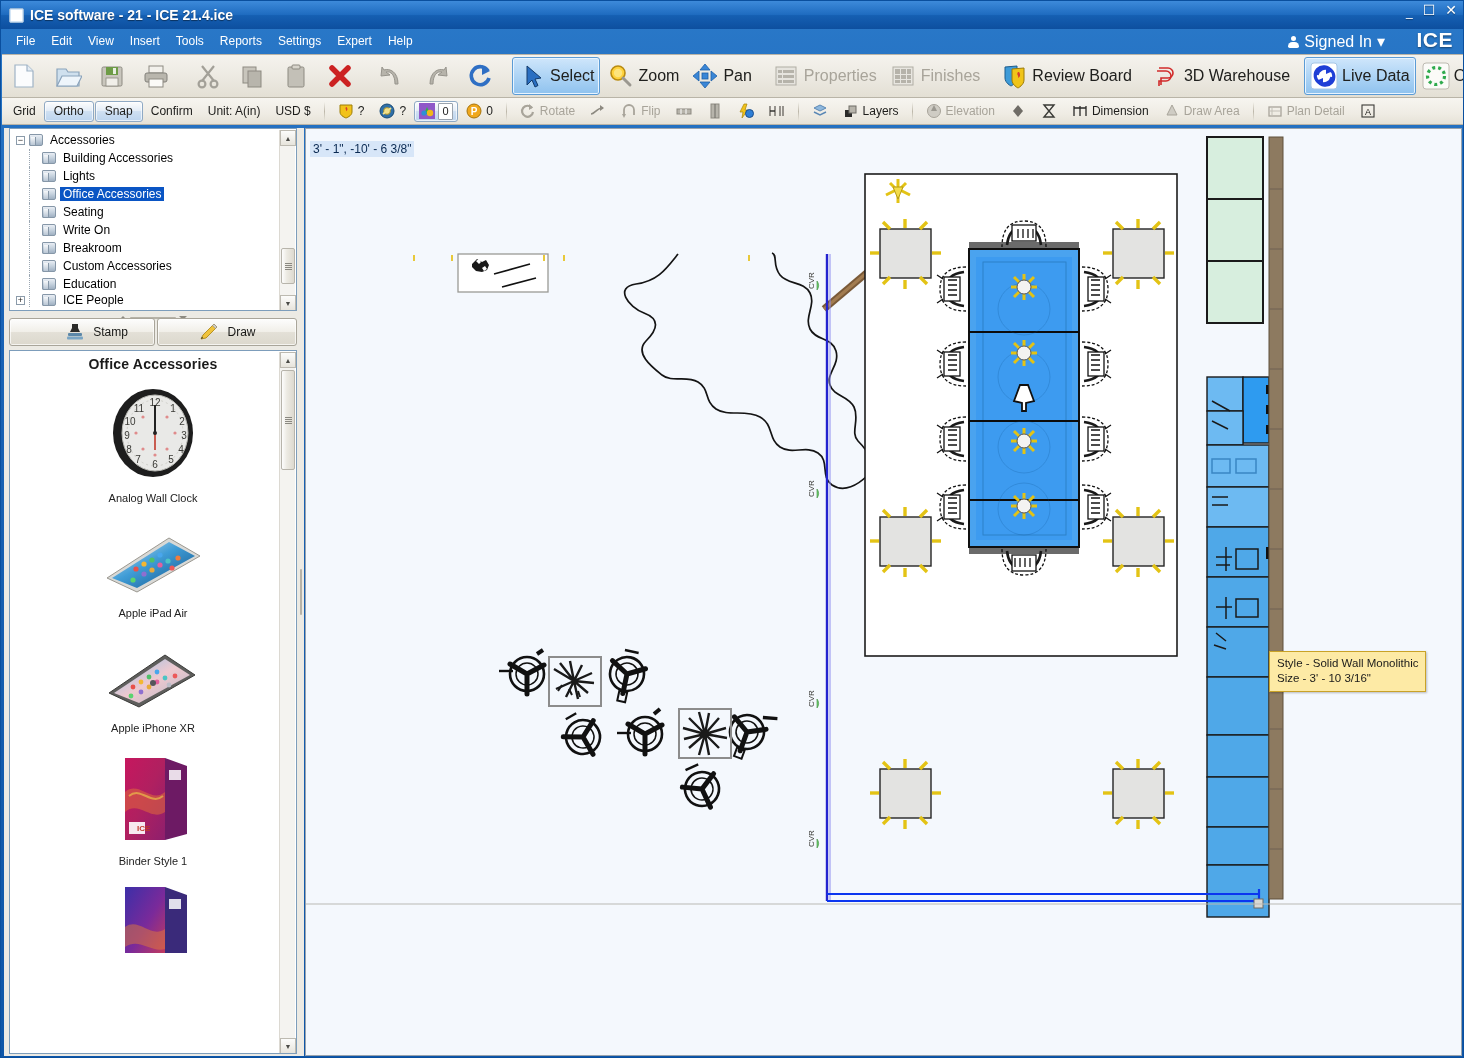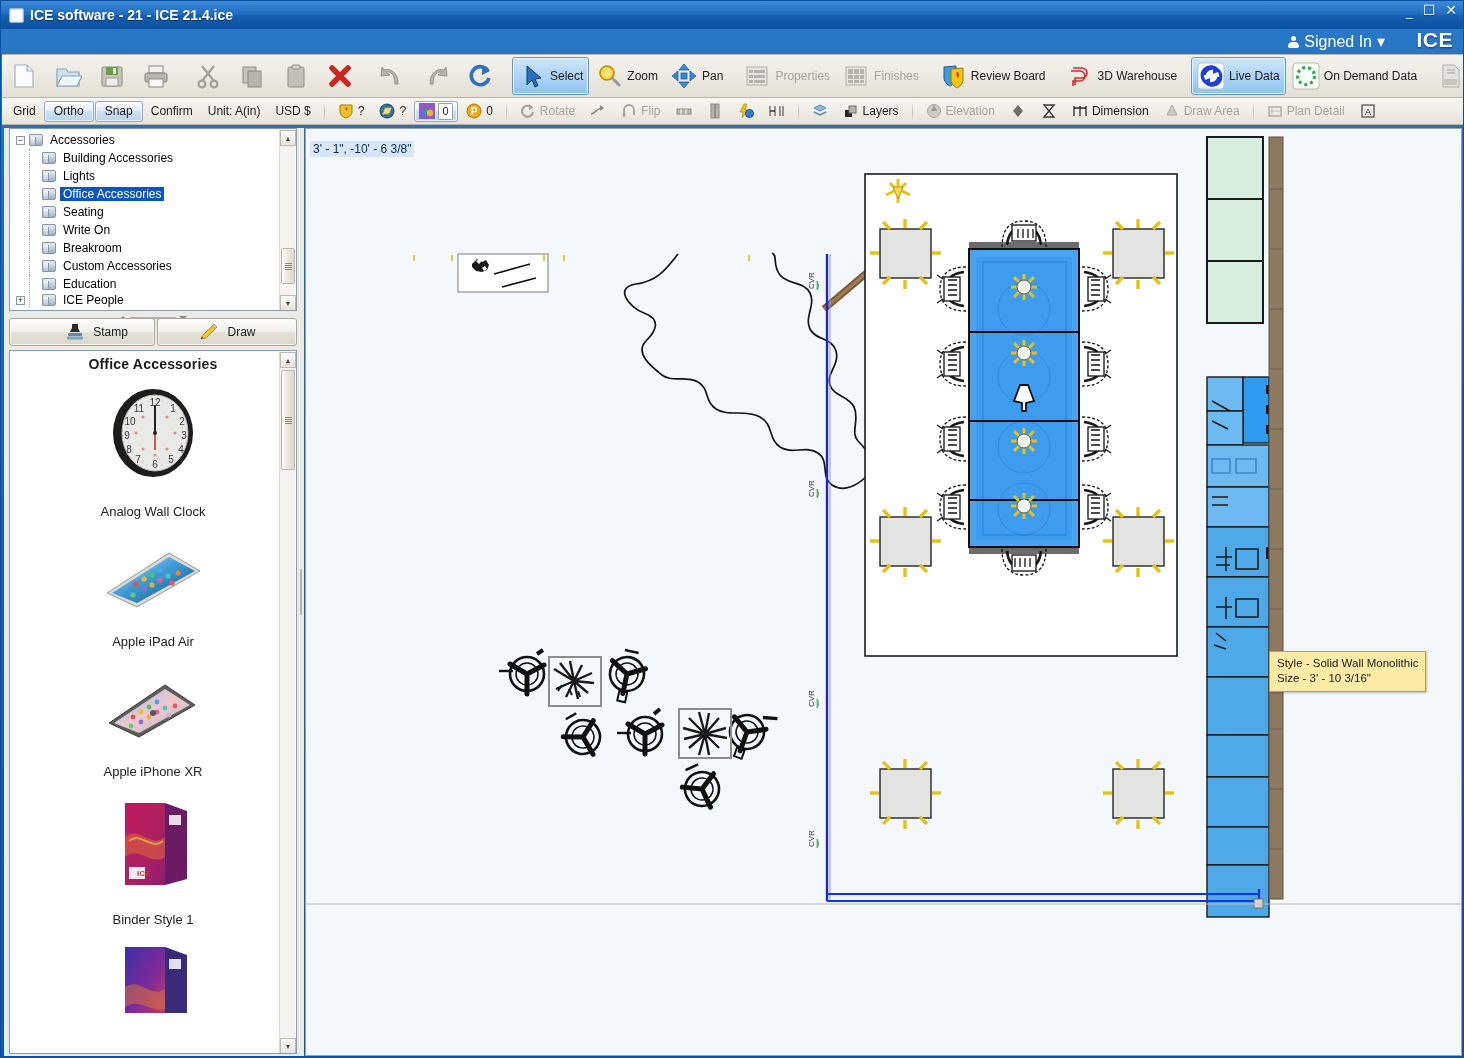--- a/index.html
+++ b/index.html
@@ -66,21 +66,21 @@
   
   #toolbar1 {
     position:absolute; left:1px; top:53px; width:1462px; height:44px;
     background: linear-gradient(180deg,#f5f3ee 0%,#ecE9e1 55%,#e3dfd4 100%);
     border-top:1px solid #b9b4a7; border-bottom:1px solid #b9b4a7;
     display:flex; align-items:center; padding:0 2px;
   }
   .tb-btn {
     height:38px; display:flex; align-items:center; gap:4px;
     padding:0 5px; border:1px solid transparent; border-radius:3px;
-    white-space:nowrap; font-size:12px; color:#20201e;
+    white-space:nowrap; font-size:16px; color:#20201e;
   }
   .tb-btn.dis { color:#a8a49a; }
   .tb-btn.active {
     background: linear-gradient(180deg,#cfe6fb 0%,#aed4f5 50%,#8fc2ee 100%);
     border:1px solid #5b9bd5; border-radius:3px;
     box-shadow: inset 0 0 0 1px #e8f4ff;
   }
   .tb-sep { width:1px; height:30px; margin:0 4px;
      background: linear-gradient(180deg,rgba(0,0,0,0),#bdb8aa,rgba(0,0,0,0)); }
 
@@ -167,21 +167,21 @@
 
   #catalogbox {
     position:absolute; left:5px; top:222px; width:288px; height:704px;
     background:#fff; border:1px solid #7d9dbb; overflow:hidden;
   }
   #catalogTitle {
     text-align:center; font-weight:bold; font-size:14px; color:#1b1b1b;
     padding:5px 0 3px; letter-spacing:.2px;
   }
   .cat-item { text-align:center; padding:6px 0 8px; }
-  .cat-item .cap { font-size:13px; color:#222; margin-top:20px;}
+  .cat-item .cap { font-size:11px; color:#222; margin-top:8px;}
   #catscroll {
     position:absolute; right:1px; top:1px; width:16px; height:702px;
     background:#f4f3f0; border-left:1px solid #dcd9d2;
   }
   #vsplit {
     position:absolute; left:296px; top:127px; width:7px; height:928px;
     background:#eceae4; display:flex;align-items:center;justify-content:center;
   }
   #vsplit .vline{ width:2px;height:46px;background:#b6b2a7;border-radius:1px;}
 
@@ -224,20 +224,31 @@
   <div id="titlebar">
     <div class="win-ico"></div>
     <div class="title">ICE software - 21 - ICE 21.4.ice</div>
     <div id="winbtns">
       <span class="wb-min">_</span>
       <span>☐</span>
       <span>✕</span>
     </div>
   </div>
 
+  <div id="menubar">
+    <div class="mi">File</div>
+    <div class="mi">Edit</div>
+    <div class="mi">View</div>
+    <div class="mi">Insert</div>
+    <div class="mi">Tools</div>
+    <div class="mi">Reports</div>
+    <div class="mi">Settings</div>
+    <div class="mi">Expert</div>
+    <div class="mi">Help</div>
+  </div>
   <div id="signedin">
     <span class="pers"></span>
     <span>Signed In</span>
     <span>▾</span>
   </div>
   <div id="iceLogo">ICE</div>
 
   <div id="toolbar1">
 
     <div class="tb-btn">

